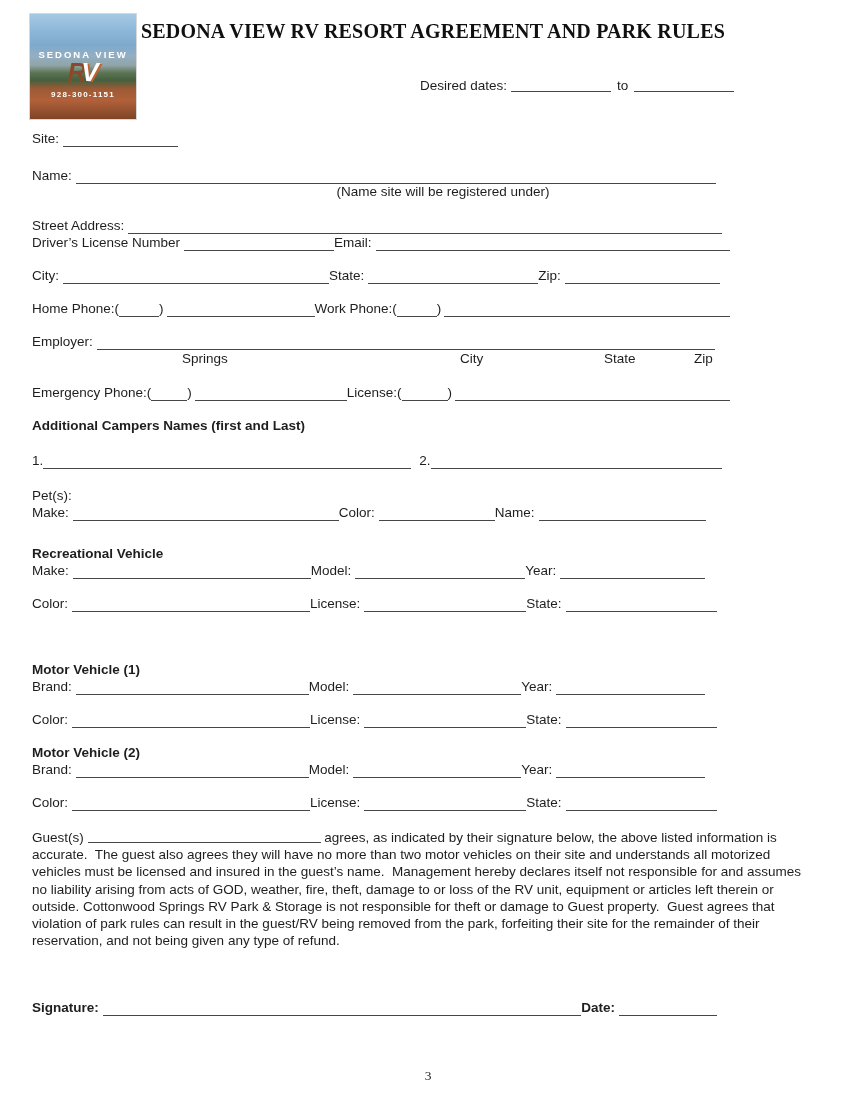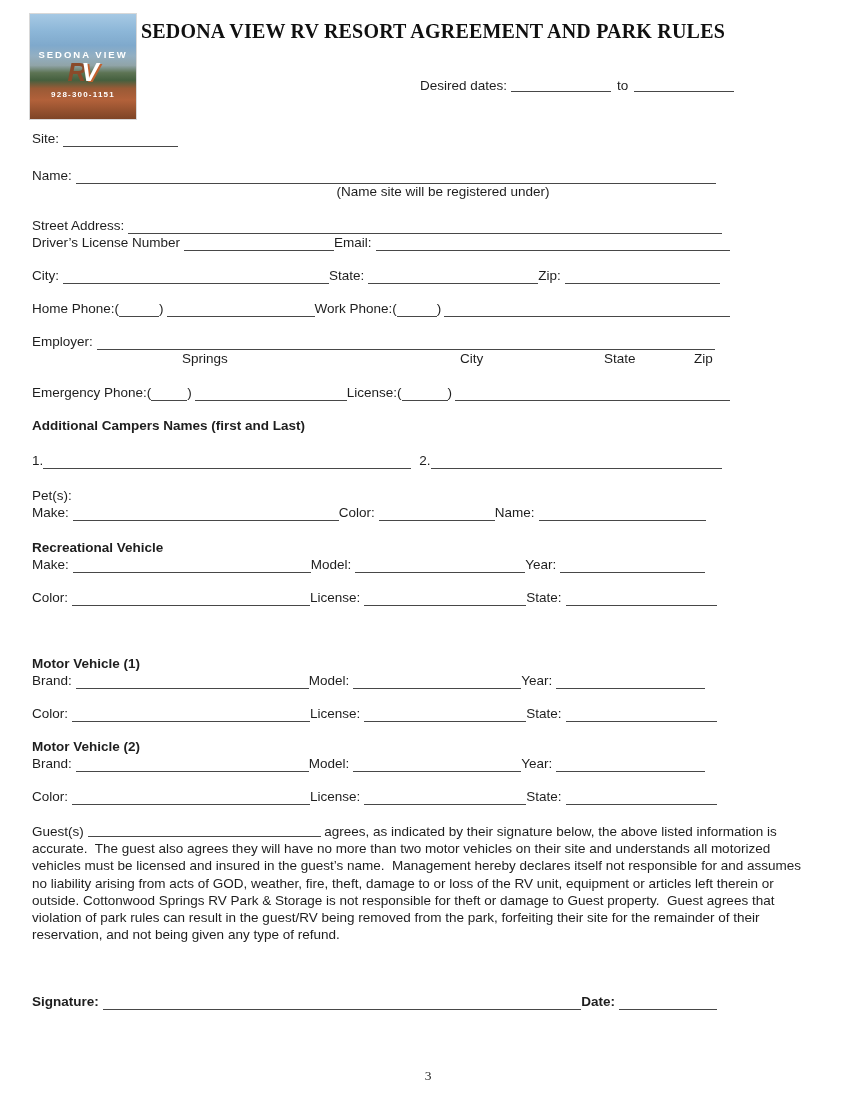--- a/index.html
+++ b/index.html
@@ -80,21 +80,21 @@
   }
 
   .sig-row { width:685px; margin-top:50px; }
 
   .page-num {
     position:absolute; left:0; right:0; top:1068px; text-align:center;
     font-family:"Liberation Serif", serif; font-size:13.5px; color:#222;
   }
 
   
-  .mt14{margin-top:18px}.mt16{margin-top:16px}.mt17{margin-top:17px}
+  .mt14{margin-top:24px}.mt16{margin-top:16px}.mt17{margin-top:17px}
   .mt18{margin-top:18px}.mt20{margin-top:20px}.mt33{margin-top:49px}
 </style>
 </head>
 <body>
 
 <div class="sheet">
 
   <div class="logo">
     <div class="logo-name">SEDONA VIEW</div>
     <div class="logo-rv"><span class="rv-r">R</span><span class="rv-v">V</span></div>

